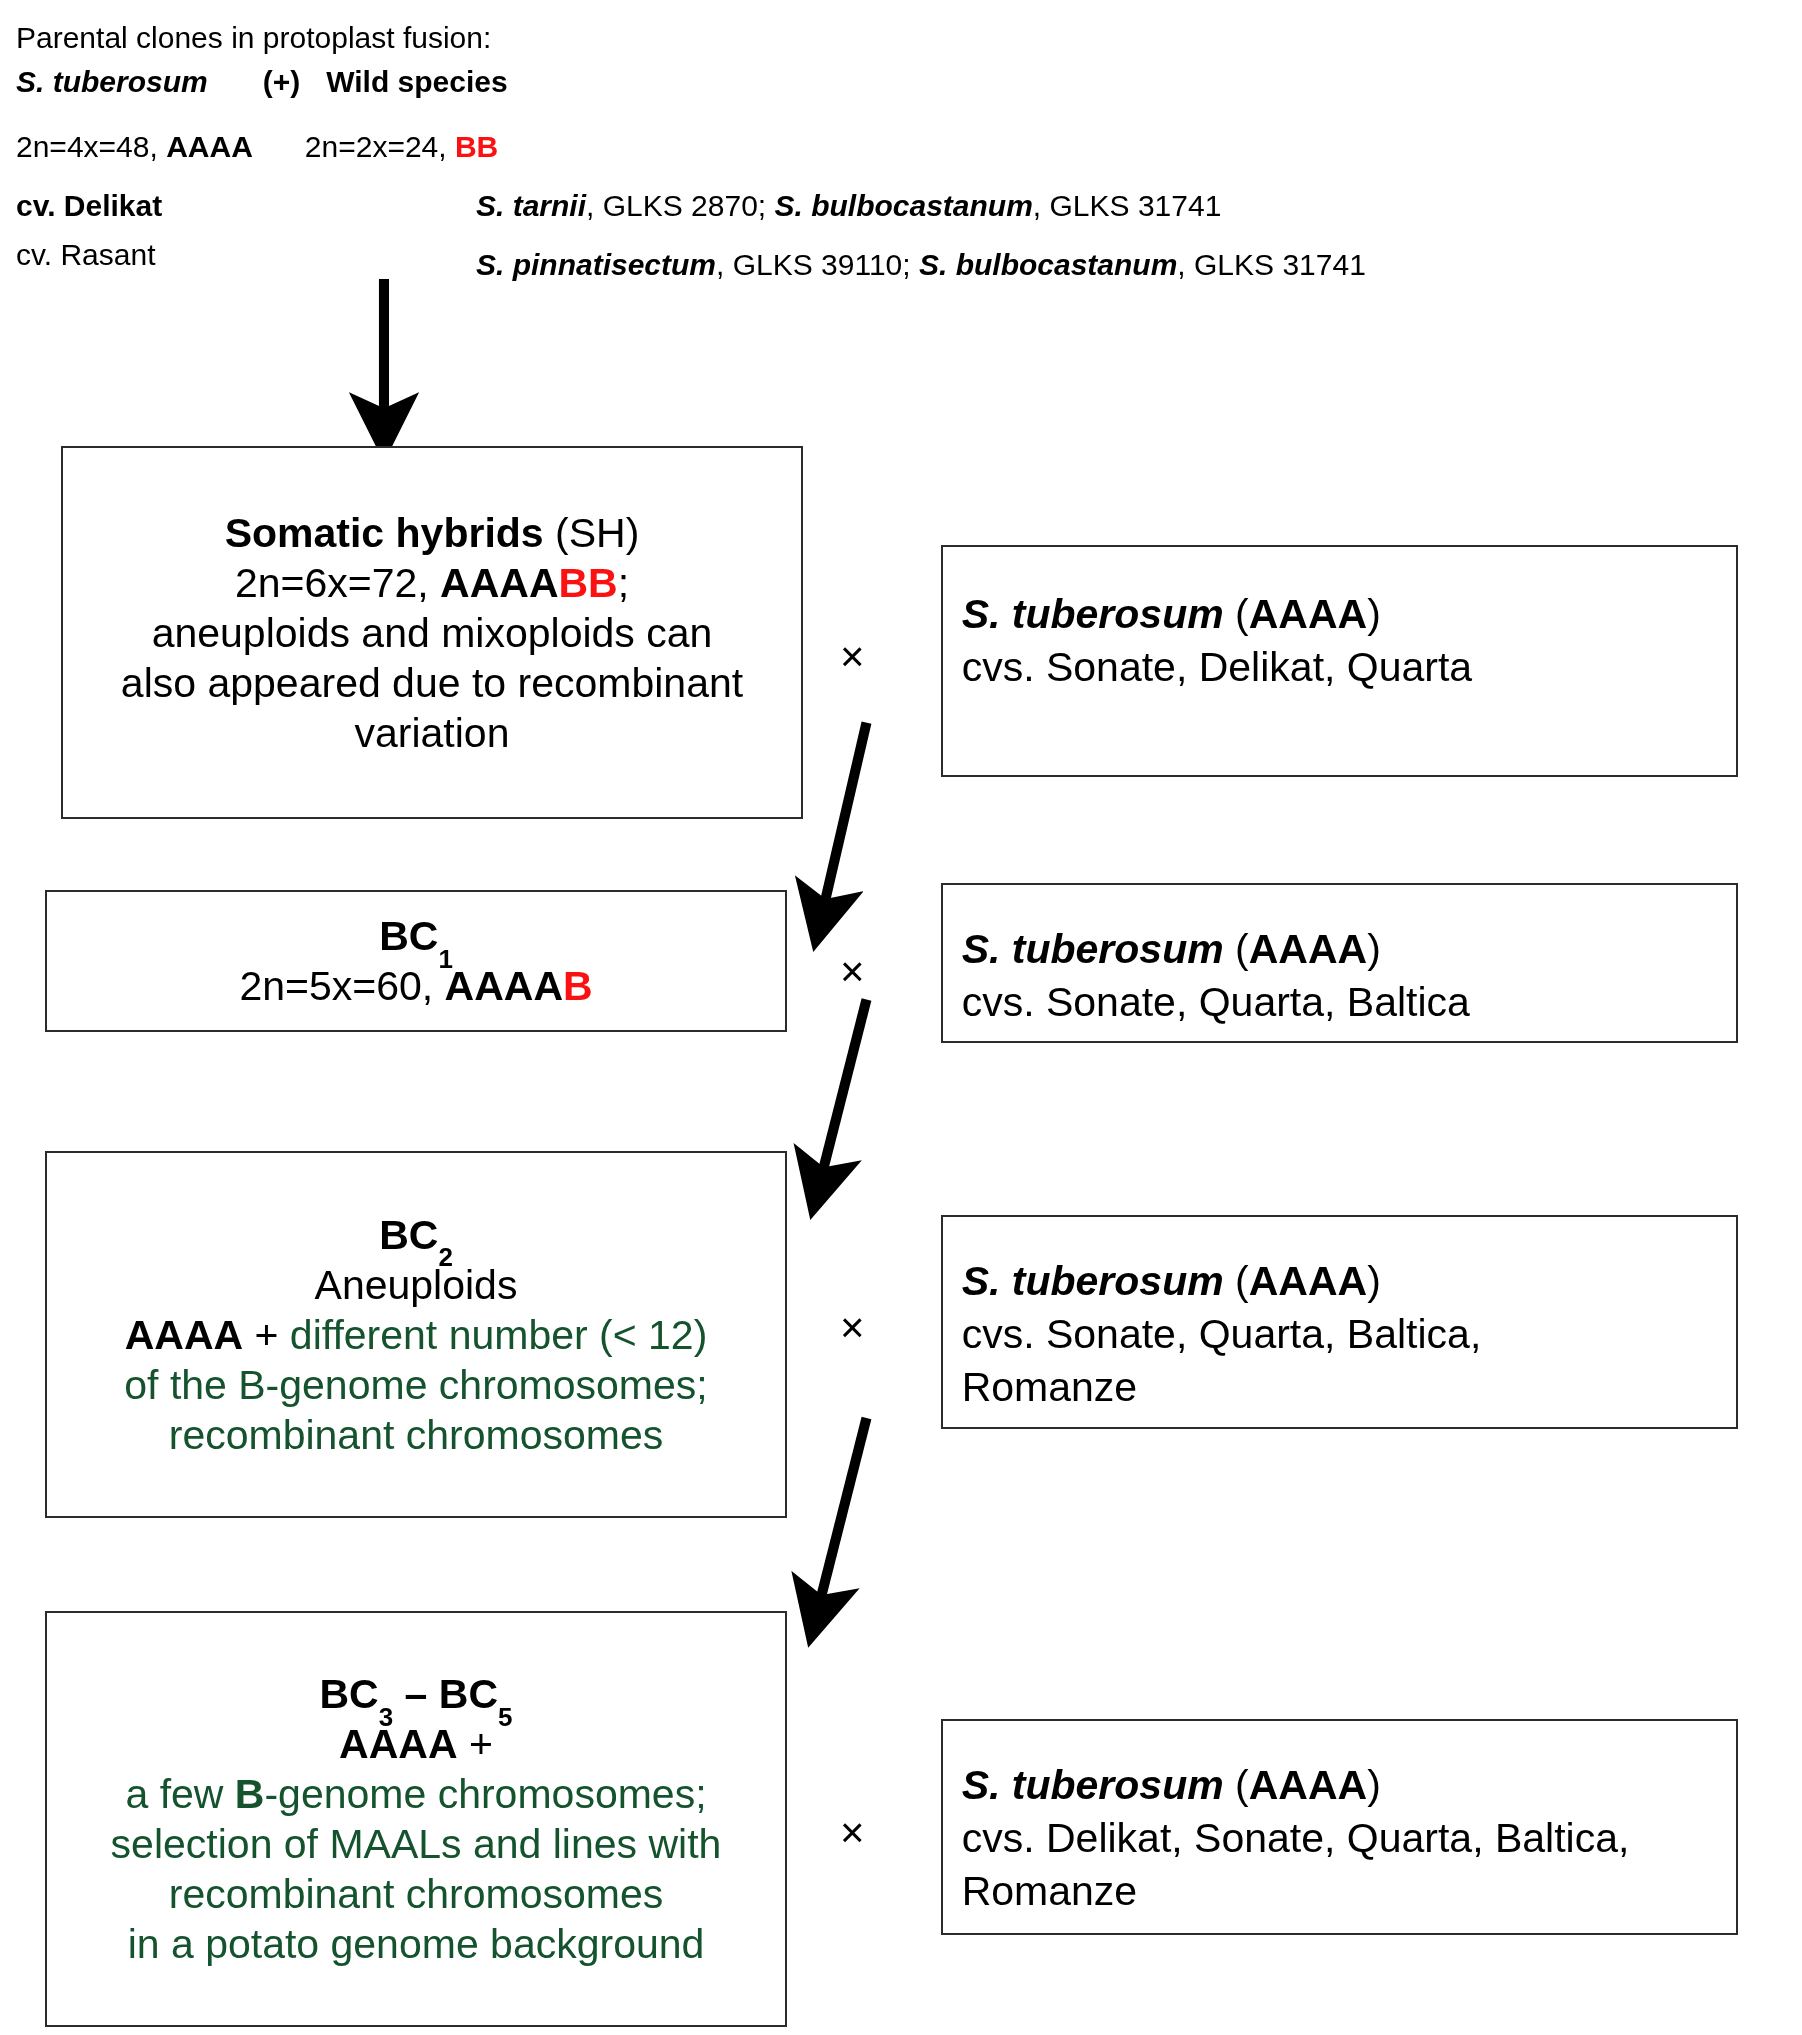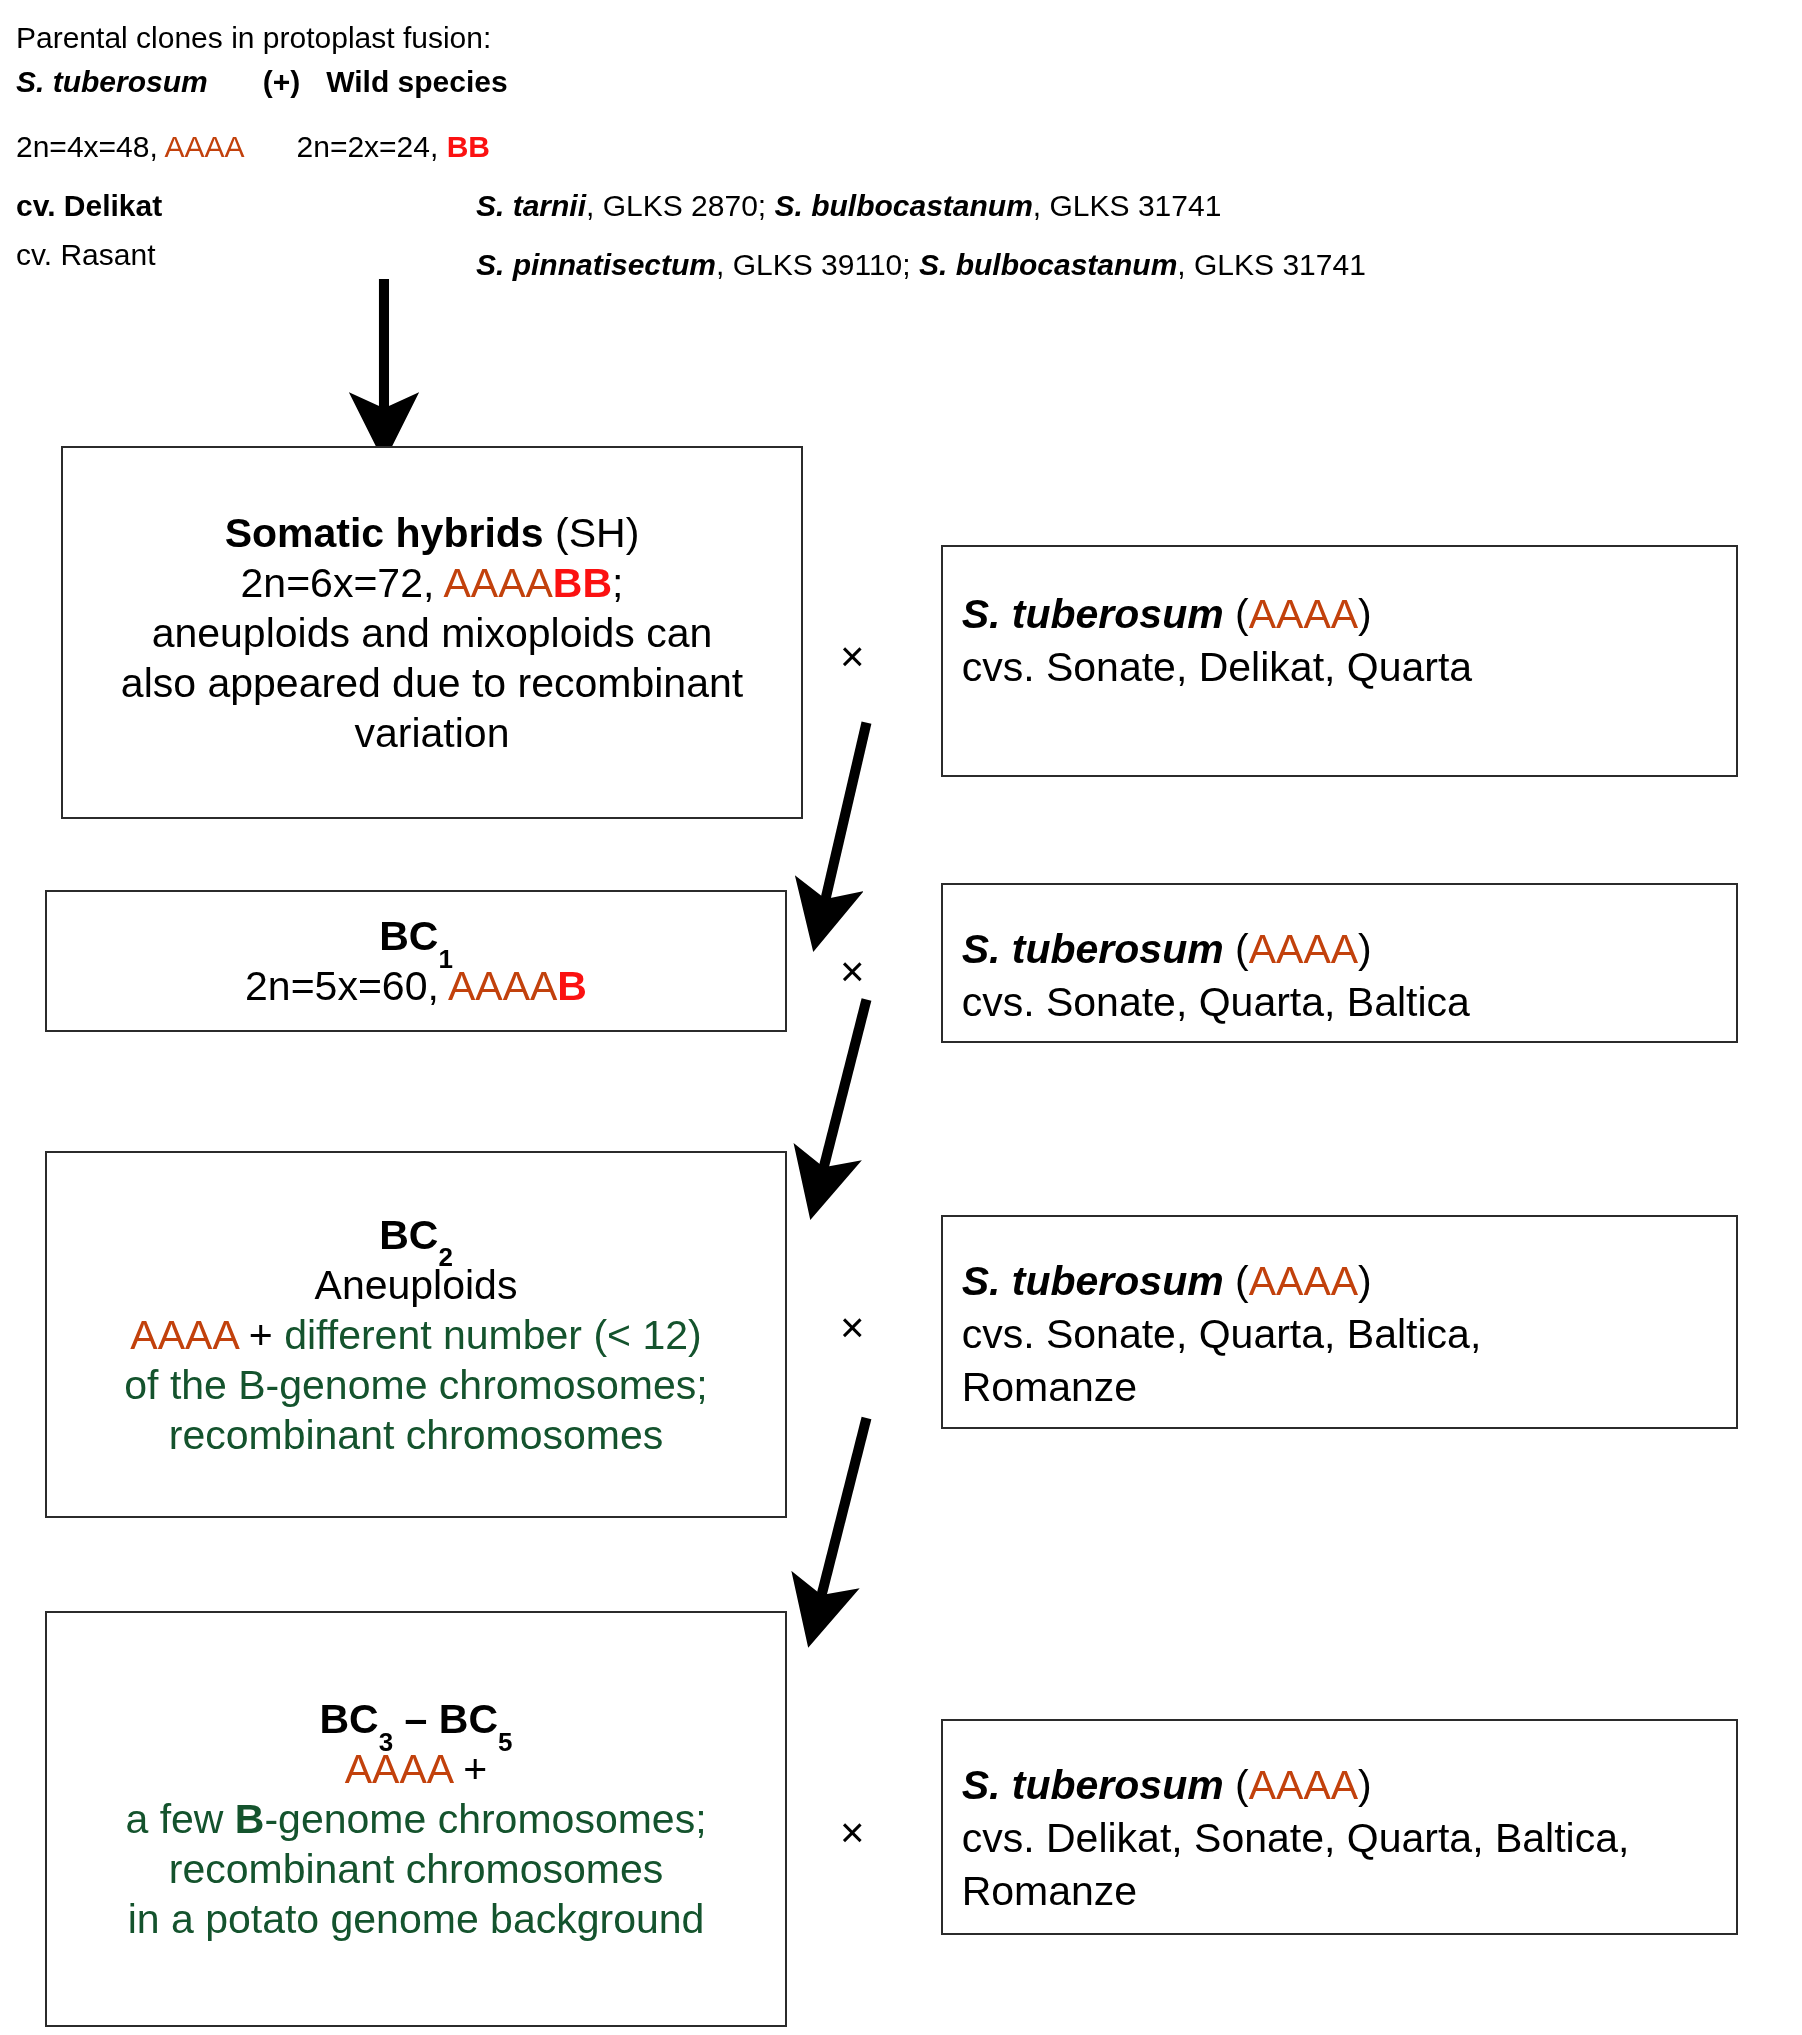--- a/index.html
+++ b/index.html
@@ -6,21 +6,21 @@
   body{
     width:1802px;height:2035px;position:relative;overflow:hidden;
     font-family:"Liberation Sans", sans-serif;
     color:#000;
     -webkit-font-smoothing:antialiased;
   }
   .abs{position:absolute;}
   .hdr{font-size:30px;line-height:52px;white-space:nowrap;}
   .bold{font-weight:bold;}
   .ital{font-style:italic;font-weight:bold;}
-  .green{color:#c2410c;font-weight:normal;}
+  .green{color:#000000;font-weight:bold;}
   .red{color:#fb1111;font-weight:bold;}
   .redtxt{color:#14532d;}
   .box{
     position:absolute;
     border:2.2px solid #2b2b2b;
     background:#ffffff;
     box-sizing:border-box;
   }
   .box-inner{
     width:100%;height:100%;
@@ -124,20 +124,21 @@
 
 <div class="box" style="left:45px;top:1611px;width:742px;height:416px;">
   <div class="box-inner ctr">
     <div class="line">
       <span class="bold">BC</span><span class="bold sub">3</span><span class="bold"> – </span><span class="bold">BC</span><span class="bold sub">5</span>
     </div>
     <div class="line">
       <span class="green">AAAA</span><span> +</span>
     </div>
     <div class="line redtxt" id="bc3-line0">a few <span style="font-weight: bold;">B</span>-genome chromosomes;</div>
+    <div class="line redtxt">selection of MAALs and lines with</div>
     <div class="line redtxt">recombinant chromosomes</div>
     <div class="line redtxt">in a potato genome background</div>
   </div>
 </div>
 
 <div class="cross" style="left:840px;top:636px;">×</div>
 <div class="cross" style="left:840px;top:951px;">×</div>
 <div class="cross" style="left:840px;top:1307px;">×</div>
 <div class="cross" style="left:840px;top:1812px;">×</div>
 

